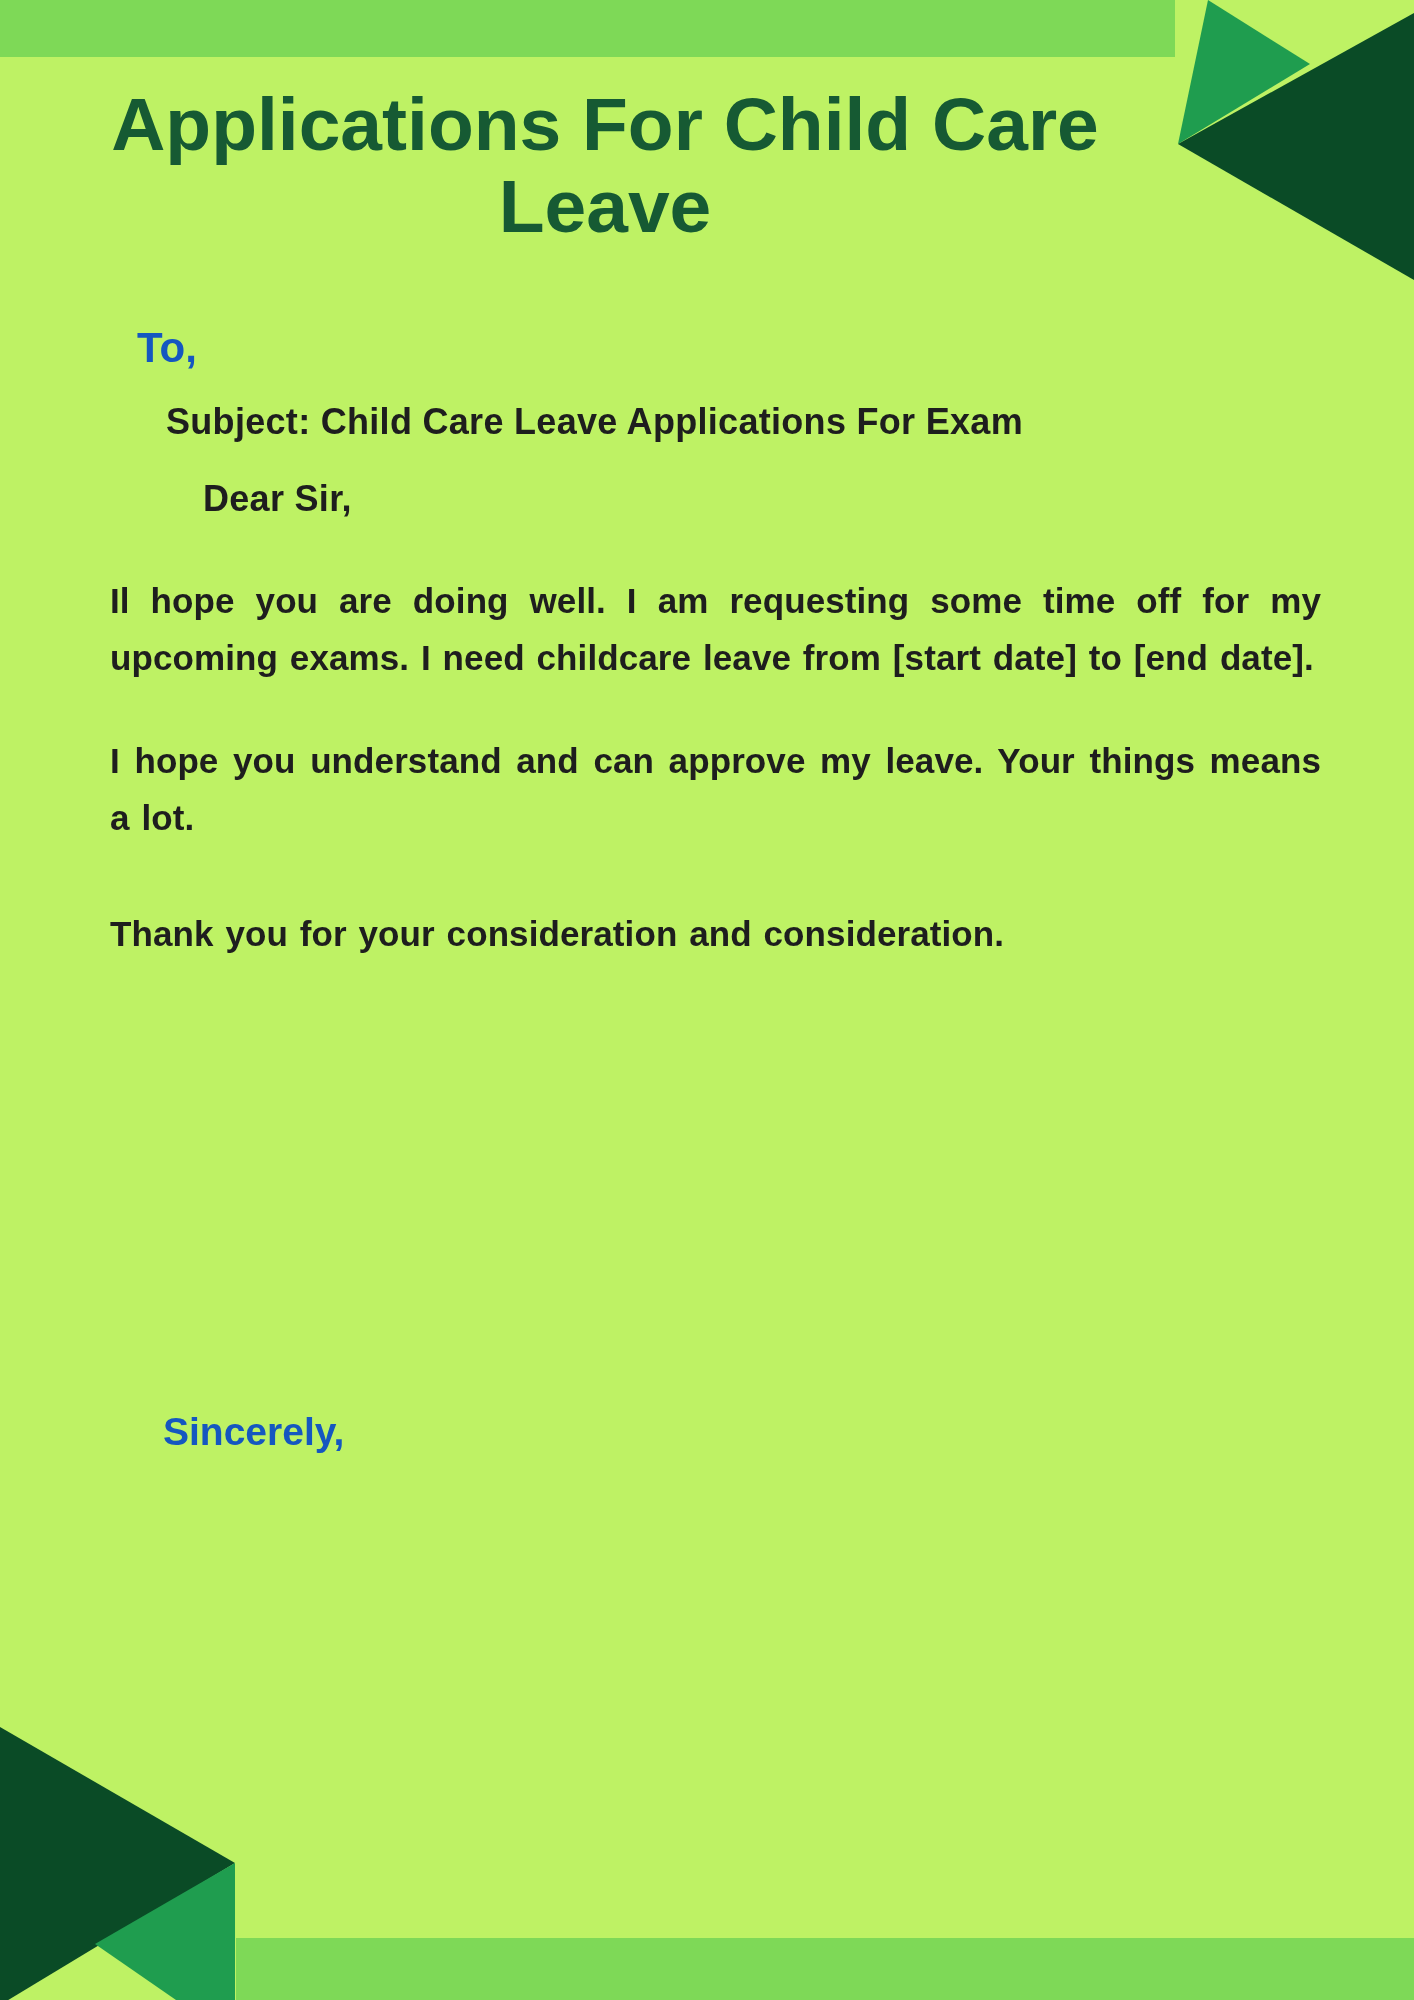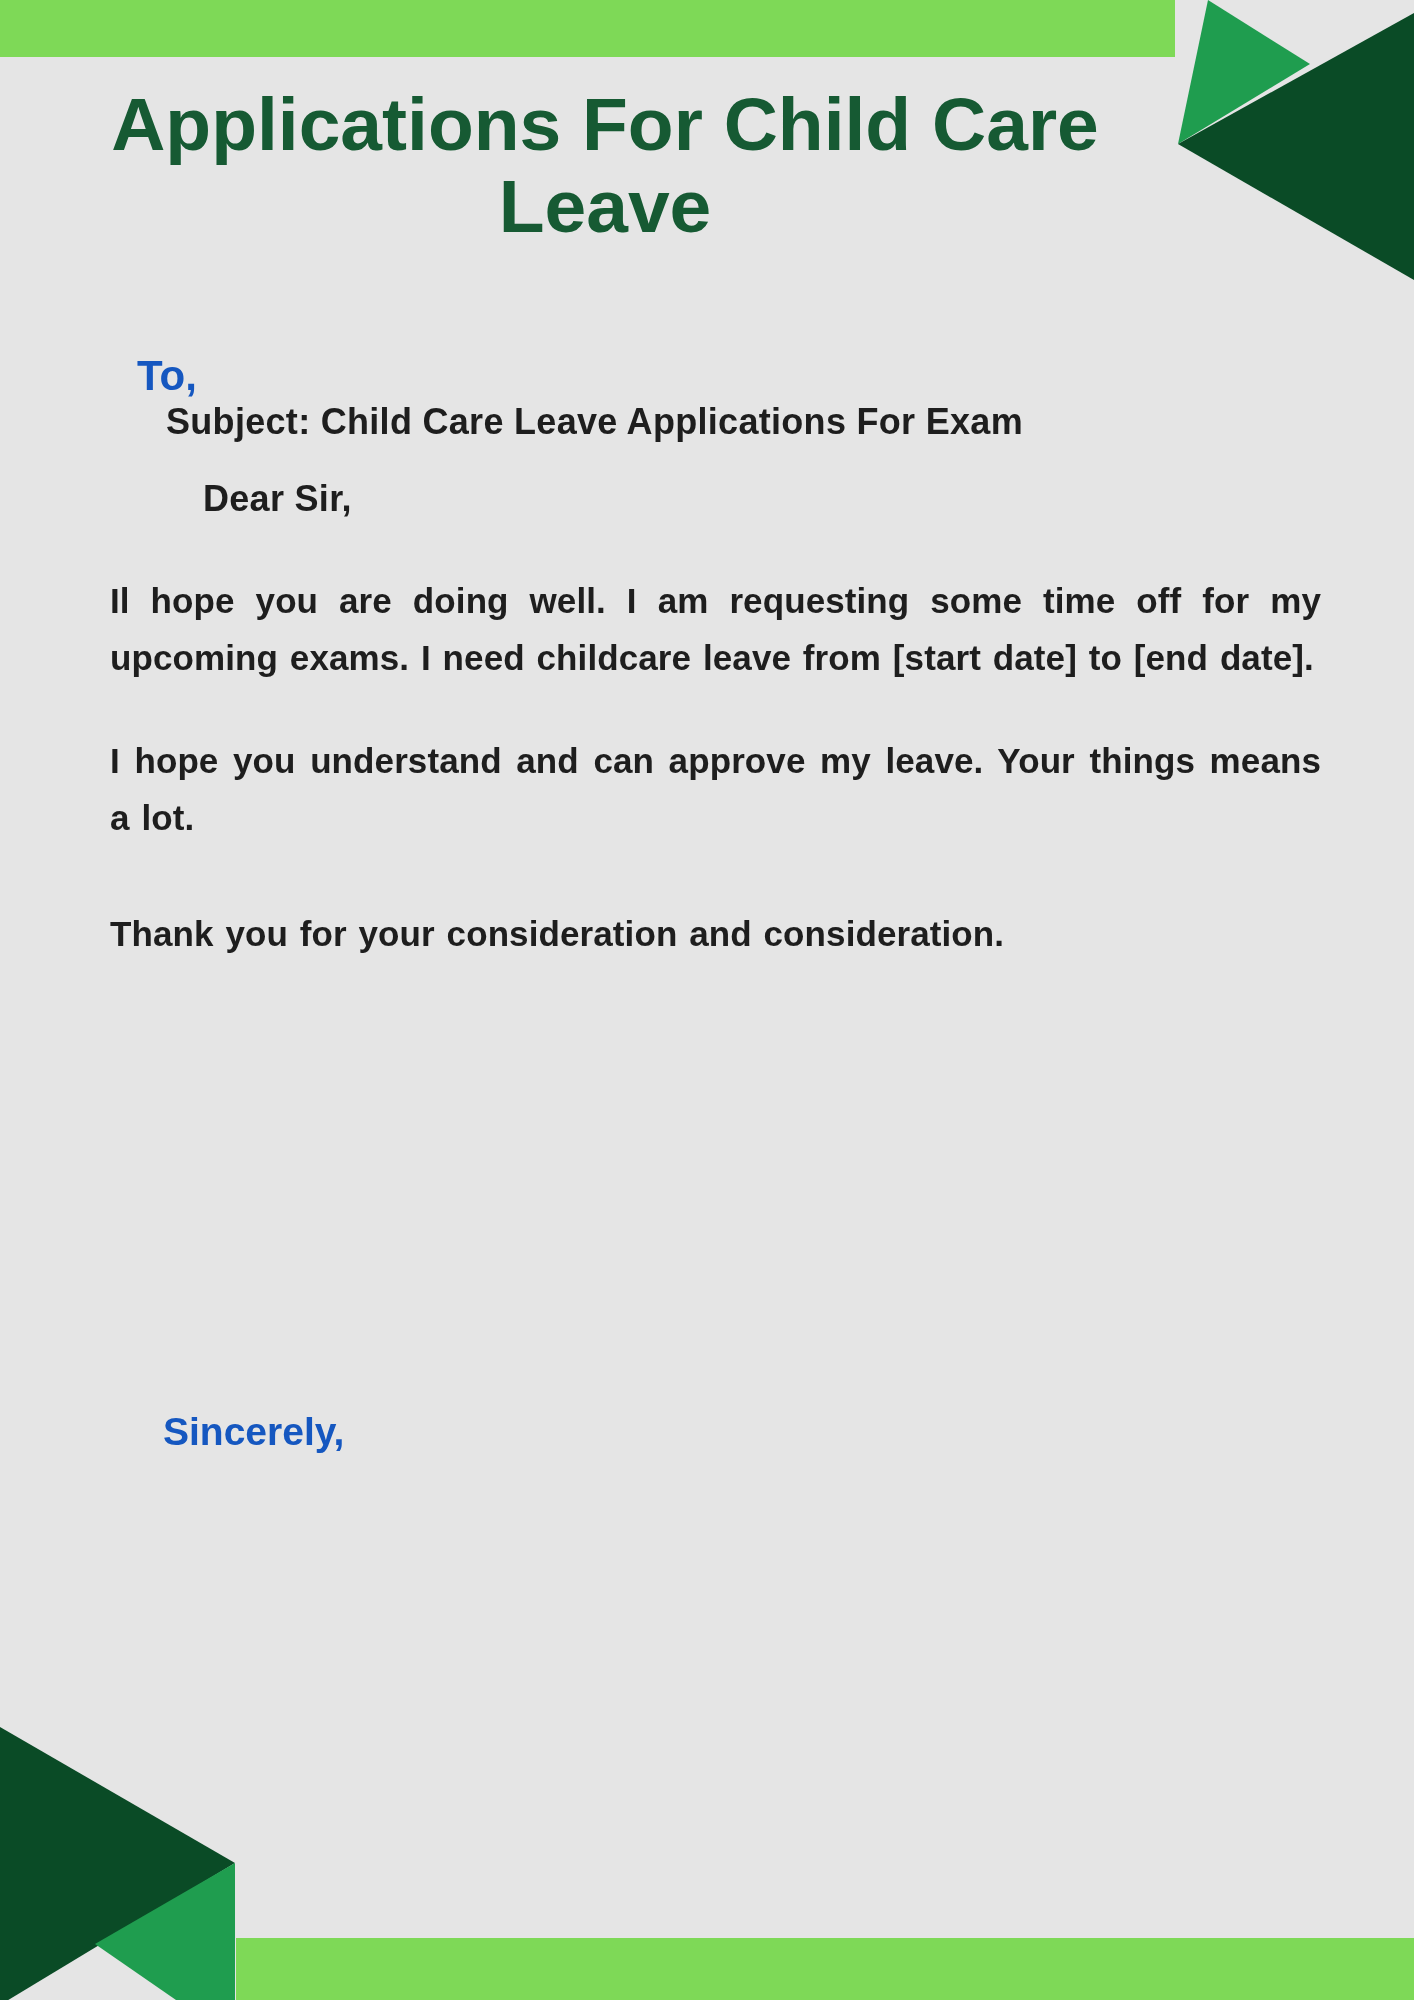--- a/index.html
+++ b/index.html
@@ -5,21 +5,21 @@
   html, body {
     margin: 0;
     padding: 0;
     background: #ffffff;
     font-family: "Liberation Sans", sans-serif;
   }
   .sheet {
     position: relative;
     width: 1414px;
     height: 2000px;
-    background: #e5e5e5;
+    background: #bef264;
     overflow: hidden;
   }
   .deco {
     position: absolute;
     top: 0;
     left: 0;
     width: 1414px;
     height: 2000px;
     display: block;
     pointer-events: none;
@@ -103,21 +103,21 @@
     <polygon points="0,1727 235,1863 0,2005" fill="#0A4B26"></polygon>
     <polygon points="235,1863 95,1944 176,2000 235,2000" fill="#1F9D4F"></polygon>
     <rect x="236" y="1938" width="1178" height="62" fill="#7ED957"></rect>
   </svg>
 
   <h1 class="page-title" style="color: rgb(22, 90, 51);">
     <span>Applications For Child Care</span>
     <span>Leave</span>
   </h1>
 
-  <div class="to-label" style="color: rgb(21, 87, 192); margin-top: 28px;">To,</div>
+  <div class="to-label" style="color: rgb(21, 87, 192);">To,</div>
 
   <div class="subject-line" style="color: rgb(30, 30, 30);">Subject: Child Care Leave Applications For Exam</div>
 
   <div class="salutation" style="color: rgb(30, 30, 30);">Dear Sir,</div>
 
   <div class="letter-body" style="color: rgb(30, 30, 30);">
     <p class="gap-after">Il hope you are doing well. I am requesting some time off for my upcoming exams. I need childcare leave from [start date] to [end date].</p>
     <p>I hope you understand and can approve my leave. Your things means a lot.</p>
     <p class="gap-before no-justify">Thank you for your consideration and consideration.</p>
   </div>

